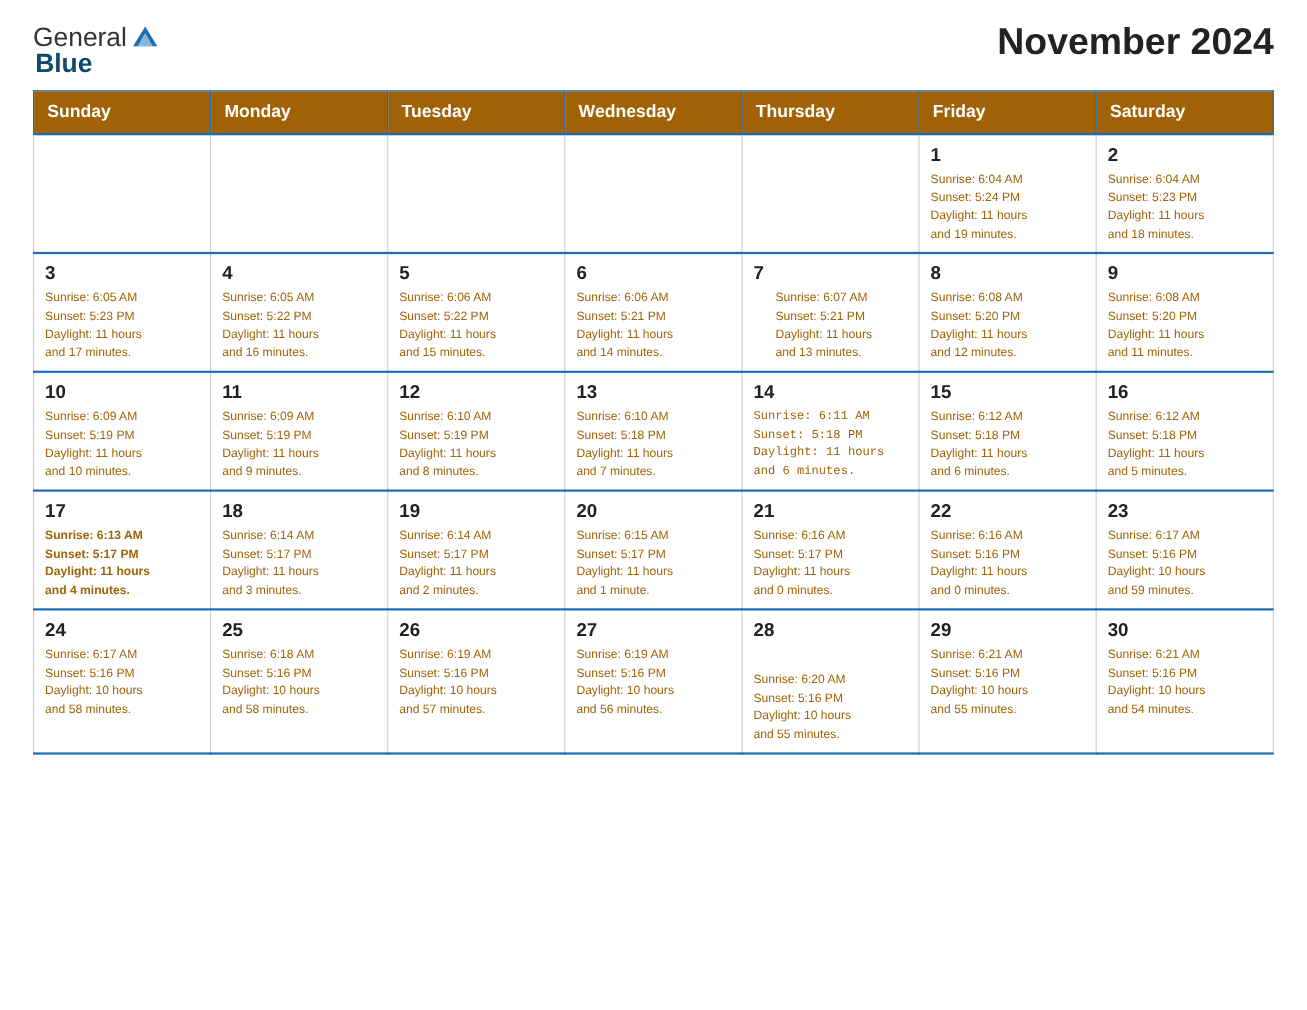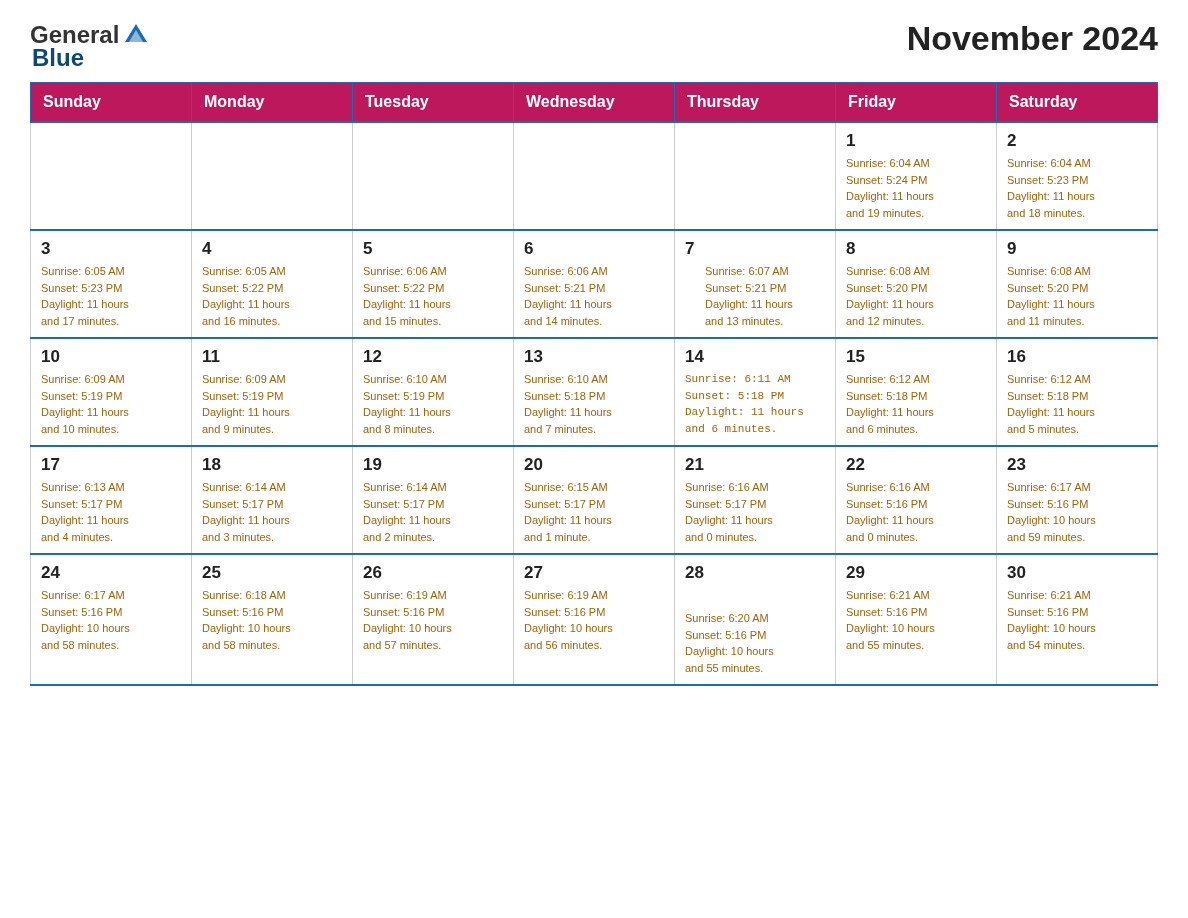--- a/index.html
+++ b/index.html
@@ -29,21 +29,21 @@
       font-size: 20px;
       color: #333;
       margin-top: 4px;
     }
     .calendar {
       width: 100%;
       border-collapse: collapse;
       border: 1px solid #ccc;
     }
     .calendar th {
-      background-color: #be185d;
+      background-color: #a16207;
       color: #fff;
       font-size: 16px;
       font-weight: bold;
       padding: 10px 12px;
       text-align: left;
       border: 1px solid #1a6db5;
     }
     .calendar td {
       vertical-align: top;
       padding: 8px 10px;
@@ -78,21 +78,21 @@
       display: flex;
       align-items: center;
     }
   </style>
 </head>
 <body>
 
 <div class="header">
   <div class="logo-wrapper">
     <div class="logo-row">
-      <span style="font-size:24px;font-weight:bold;color:#333;">General</span>
+      <span style="font-size:24px;font-weight:normal;color:#333;">General</span>
       <svg width="30" height="30" viewBox="0 0 30 30" style="margin:0 2px;">
         <polygon points="15,4 26,22 4,22" fill="#1a6db5"></polygon>
         <polygon points="15,10 22,22 8,22" fill="#fff" opacity="0.5"></polygon>
       </svg>
     </div>
     <span style="font-size:24px;font-weight:bold;color:#0c4a6e;margin-top:-6px;margin-left:2px;">Blue</span>
   </div>
   <div class="title-block">
     <div class="month-title">November 2024</div>
   </div>
@@ -230,21 +230,21 @@
           <div class="day-number">16</div>
           <div class="day-info" style="white-space: pre-line;">Sunrise: 6:12 AM
 Sunset: 5:18 PM
 Daylight: 11 hours
 and 5 minutes.</div>
         </td>
       </tr>
       <tr>
         <td>
           <div class="day-number">17</div>
-          <div class="day-info" style="white-space: pre-line;">Sunrise: 6:13 AM
+          <div class="day-info" style="white-space: pre-line; font-weight: bold;">Sunrise: 6:13 AM
 Sunset: 5:17 PM
 Daylight: 11 hours
 and 4 minutes.</div>
         </td>
         <td>
           <div class="day-number">18</div>
           <div class="day-info" style="white-space: pre-line;">Sunrise: 6:14 AM
 Sunset: 5:17 PM
 Daylight: 11 hours
 and 3 minutes.</div>

